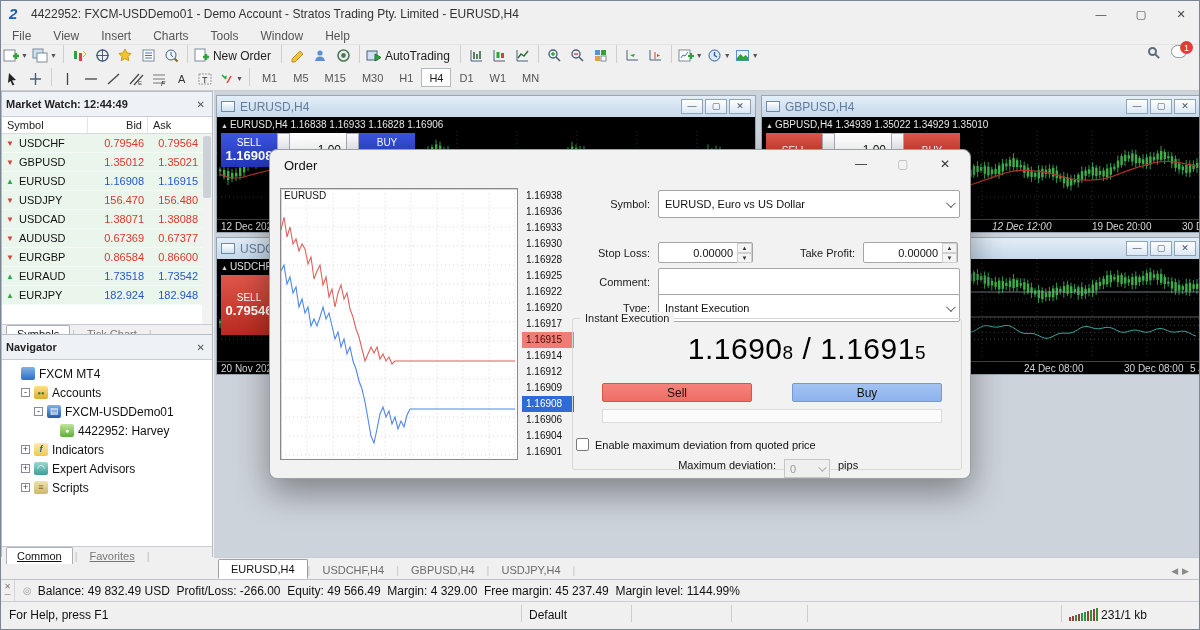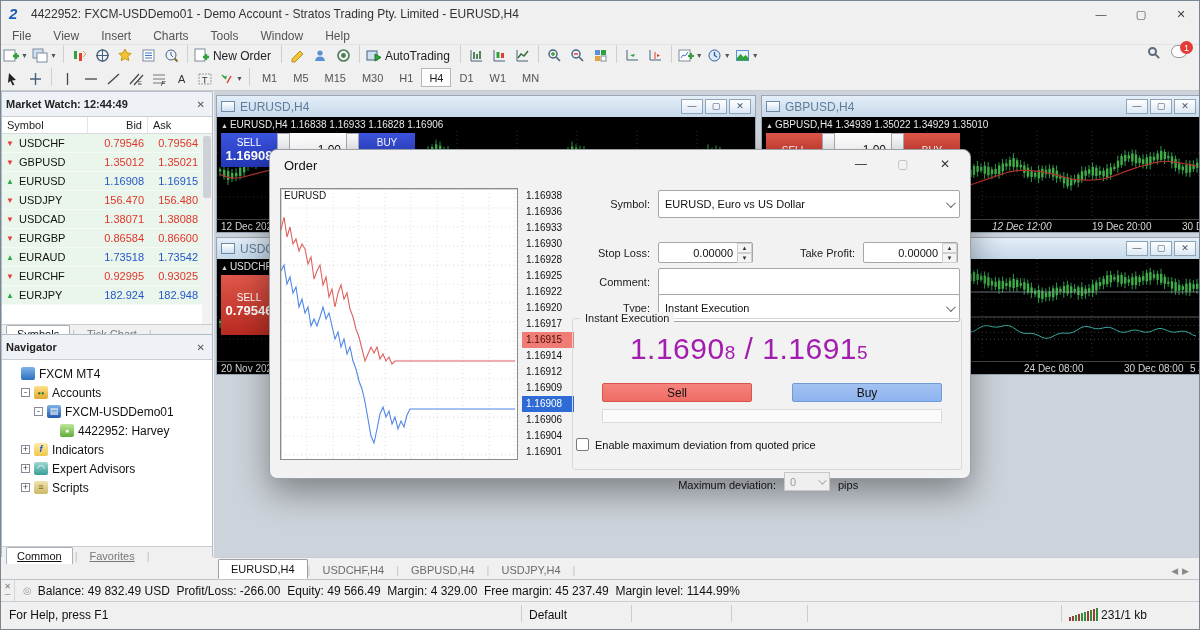--- a/index.html
+++ b/index.html
@@ -112,29 +112,29 @@
   .frow { position:absolute; display:flex; align-items:center; }
   .flabel { width:86px; text-align:right; padding-right:8px; color:#1a1a1a; }
   .combo,.inp { height:21px; background:#fff; border:1px solid #a6a6a6; border-radius:2px; display:flex; align-items:center; padding:13px 6px; color:#111; }
   .combo .chev { margin-left:auto; width:7px; height:7px; border-right:1.4px solid #666; border-bottom:1.4px solid #666; transform:rotate(45deg) translateY(-2px); }
   .spinbox { height:21px; background:#fff; border:1px solid #a6a6a6; border-radius:2px; display:flex; align-items:stretch; }
   .spinbox .val { flex:1; display:flex; align-items:center; justify-content:flex-end; padding-right:4px; color:#111; }
   .spin { width:15px; display:flex; flex-direction:column; }
   .spin span { flex:1; font-size:6px; line-height:8px; text-align:center; color:#333; border:1px solid #cfcfcf; background:#f4f4f4; }
   #groupbox { position:absolute; left:302px; top:168px; width:390px; height:152px; border:1px solid #d8d8d8; border-radius:3px; }
   #grouplabel { position:absolute; left:310px; top:162px; background:#f2f2f2; padding:0 5px; color:#1a1a1a; }
-  #bigprice { position:absolute; left:302px; top:182px; width:354px; text-align:center; color:#a21caf; font-size:30px; letter-spacing:.5px; }
+  #bigprice { position:absolute; left:302px; top:182px; width:354px; text-align:right; color:#000000; font-size:30px; letter-spacing:.5px; }
   #bigprice .sm { font-size:19px; }
   .obutton { position:absolute; top:233px; width:150px; height:19px; border-radius:2px; text-align:center; line-height:18px; color:#111; font-size:12px; }
   #sellbtn { left:332px; background:linear-gradient(#f4837c,#ef6d64); border:1px solid #d8554c; }
   #buybtn { left:522px; background:linear-gradient(#a3c2f2,#8db3ee); border:1px solid #6f9bd8; }
   #resultbar { position:absolute; left:332px; top:259px; width:340px; height:14px; background:#fbfbfb; border:1px solid #dcdcdc; }
   #devcheck { position:absolute; left:306px; top:288px; display:flex; align-items:center; gap:6px; color:#111; }
   #devcheck .cb { width:13px; height:13px; background:#fff; border:1px solid #7a7a7a; border-radius:2px; }
-  #devrow { position:absolute; left:302px; top:309px; display:flex; align-items:flex-end; color:#111;margin-top:13px; }
+  #devrow { position:absolute; left:302px; top:309px; display:flex; align-items:flex-start; color:#111; }
   #devrow .dlabel { width:212px; text-align:right; padding-right:8px; }
   #devrow .dcombo { width:46px; height:19px; background:#efefef; border:1px solid #c6c6c6; color:#9a9a9a; display:flex; align-items:center; padding:0 5px; }
   #devrow .dcombo .chev { margin-left:auto; width:6px; height:6px; border-right:1.3px solid #aaa; border-bottom:1.3px solid #aaa; transform:rotate(45deg) translateY(-2px); }
   #devrow .unit { padding-left:8px; }
 
   
   #chart-tabs { position:absolute; left:213px; top:556px; width:987px; height:22px; background:#f0f0f0; border-top:1px solid #c9cdd2; display:flex; align-items:flex-end; padding-left:4px; }
   .ctab { padding:3px 12px; color:#6a6a6a; }
   .ctab.active { background:#fff; border:1px solid #9aa0a6; border-bottom:1px solid #fff; color:#111; border-radius:2px 2px 0 0; }
   .ctsep { color:#c5c5c5; padding-bottom:3px; }
@@ -468,47 +468,47 @@
 
           <div class="mw-row down">
             <span class="sym">
               <i class="arr down"></i>
               <b style="font-weight:normal">USDCAD</b>
             </span>
             <span class="bid">1.38071</span>
             <span class="ask">1.38088</span>
           </div>
 
+          <div class="mw-row down">
+            <span class="sym">
+              <i class="arr down"></i>
+              <b style="font-weight:normal">AUDUSD</b>
+            </span>
+            <span class="bid">0.67369</span>
+            <span class="ask">0.67377</span>
+          </div>
 
           <div class="mw-row down">
             <span class="sym">
               <i class="arr down"></i>
               <b style="font-weight:normal">EURGBP</b>
             </span>
             <span class="bid">0.86584</span>
             <span class="ask">0.86600</span>
           </div>
 
           <div class="mw-row up">
             <span class="sym">
               <i class="arr up"></i>
               <b style="font-weight:normal">EURAUD</b>
             </span>
             <span class="bid">1.73518</span>
             <span class="ask">1.73542</span>
           </div>
 
-          <div class="mw-row down">
-            <span class="sym">
-              <i class="arr down"></i>
-              <b style="font-weight:normal">EURCHF</b>
-            </span>
-            <span class="bid">0.92995</span>
-            <span class="ask">0.93025</span>
-          </div>
 
           <div class="mw-row up">
             <span class="sym">
               <i class="arr up"></i>
               <b style="font-weight:normal">EURJPY</b>
             </span>
             <span class="bid">182.924</span>
             <span class="ask">182.948</span>
           </div>
         </div>

